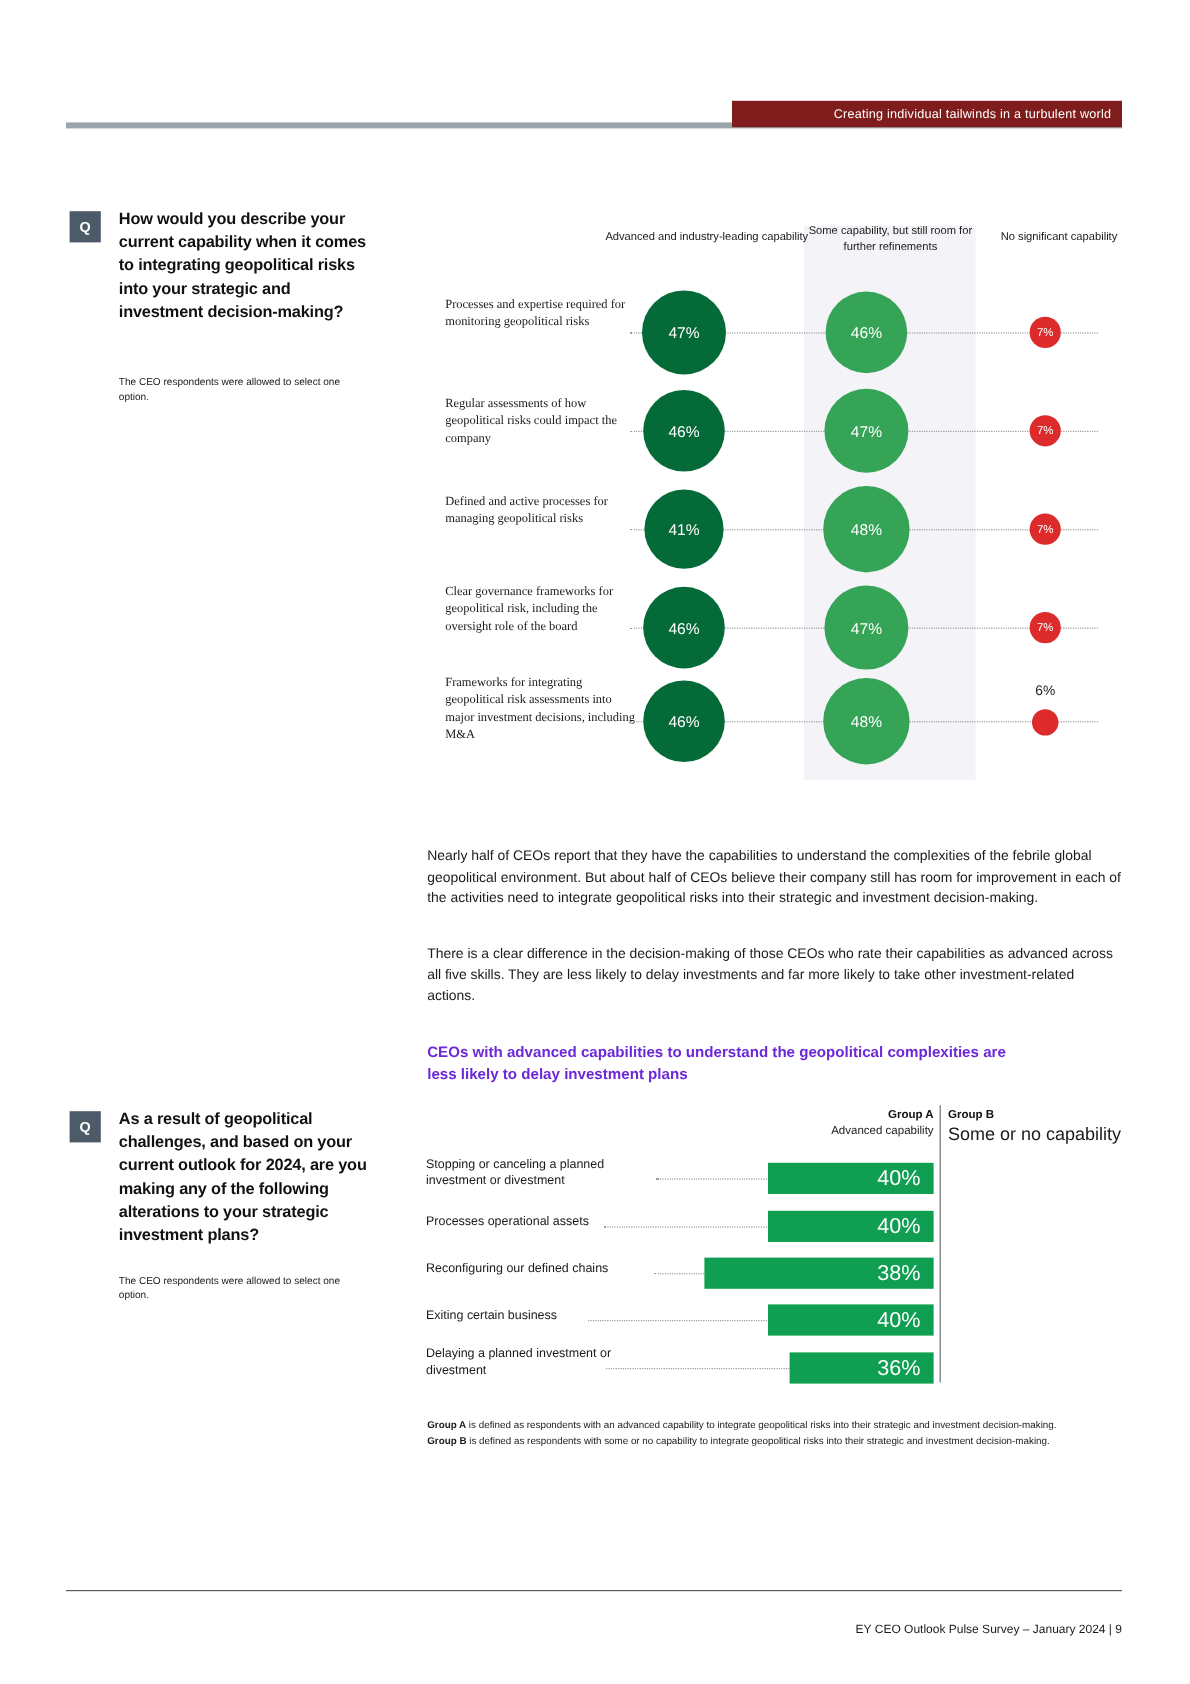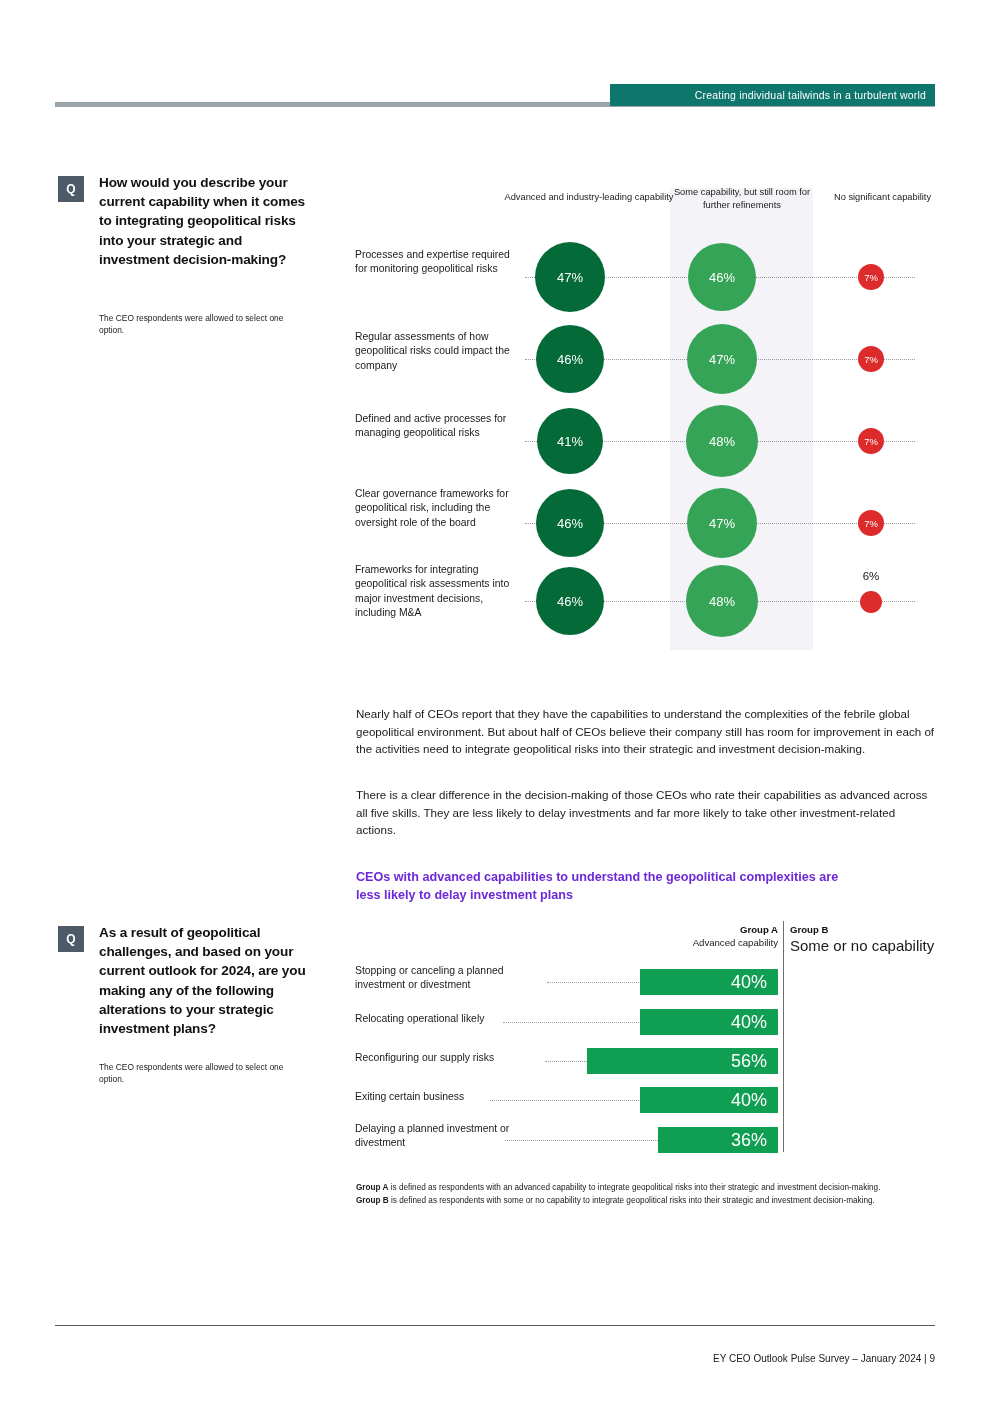--- a/index.html
+++ b/index.html
@@ -2,21 +2,21 @@
 <html><head>
 <meta charset="utf-8">
 <style>
   html,body{margin:0;padding:0;background:#ffffff;}
   body{
     width:992px;height:1403px;position:relative;overflow:hidden;
     font-family:"Liberation Sans", sans-serif;color:#1a1a1a;
   }
   
   #top-rule{position:absolute;left:55px;top:102px;width:880px;height:5px;background:#9aa5ab;}
-  #banner-tab{position:absolute;left:610px;top:84px;width:325px;height:22px;background:#0f766e;}
+  #banner-tab{position:absolute;left:610px;top:84px;width:325px;height:22px;background:#7f1d1d;}
   #banner-tab span{
     display:block;line-height:22px;text-align:right;padding-right:9px;
     font-size:10.5px;color:#ffffff;letter-spacing:.2px;
   }
   
   .q-badge{
     position:absolute;width:26px;height:26px;background:#4d5b68;color:#fff;
     font-size:12px;font-weight:bold;text-align:center;line-height:26px;
   }
   .q-title{
@@ -36,21 +36,21 @@
   
   #bubble-shade{position:absolute;left:670px;top:188px;width:143px;height:462px;background:#f4f4f8;}
   .bub-head{position:absolute;font-size:9.3px;line-height:12.6px;text-align:center;color:#1a1a1a;}
   #bub-head-a{left:504px;top:191px;width:170px;}
   #bub-head-b{left:673px;top:186px;width:138px;}
   #bub-head-c{left:820px;top:191px;width:125px;}
 
   #bubble-rows{position:absolute;left:0;top:0;}
   .brow{position:absolute;left:355px;width:580px;}
   .brow-label{
-    position:absolute;left:0;width:165px;font-size:10.4px;line-height:14.4px;color:#1a1a1a;
+    position:absolute;left:16px;width:165px;font-size:10.4px;line-height:14.4px;color:#1a1a1a;font-family:Liberation Serif, serif;
   }
   .dotline{
     position:absolute;height:0;border-top:1px dotted #9b9b9b;
   }
   .bubble{
     position:absolute;border-radius:50%;display:flex;align-items:center;justify-content:center;
     color:#ffffff;font-size:13px;
   }
   .bub-dark{background:#046a38;}
   .bub-mid{background:#35a456;}
@@ -195,33 +195,33 @@
   <div class="barrow" style="top:964px;">
     <div class="barrow-label" style="top:0px;">Stopping or canceling a planned investment or divestment</div>
     <div class="dotline" style="left:192px;top:18px;width:100px;"></div>
     <div class="bar-a" style="left:285px;top:5px;width:138px;">
       <span>40%</span>
     </div>
 
   </div>
 
   <div class="barrow" style="top:1012px;">
-    <div class="barrow-label" style="top:0px;">Relocating operational likely</div>
+    <div class="barrow-label" style="top:0px;">Processes operational assets</div>
     <div class="dotline" style="left:148px;top:10px;width:144px;"></div>
     <div class="bar-a" style="left:285px;top:-3px;width:138px;">
       <span>40%</span>
     </div>
 
   </div>
 
   <div class="barrow" style="top:1051px;">
-    <div class="barrow-label" style="top:0px;">Reconfiguring our supply risks</div>
+    <div class="barrow-label" style="top:0px;">Reconfiguring our defined chains</div>
     <div class="dotline" style="left:190px;top:10px;width:48px;"></div>
     <div class="bar-a" style="left:232px;top:-3px;width:191px;">
-      <span>56%</span>
+      <span>38%</span>
     </div>
 
   </div>
 
   <div class="barrow" style="top:1090px;">
     <div class="barrow-label" style="top:0px;">Exiting certain business</div>
     <div class="dotline" style="left:135px;top:10px;width:157px;"></div>
     <div class="bar-a" style="left:285px;top:-3px;width:138px;">
       <span>40%</span>
     </div>

